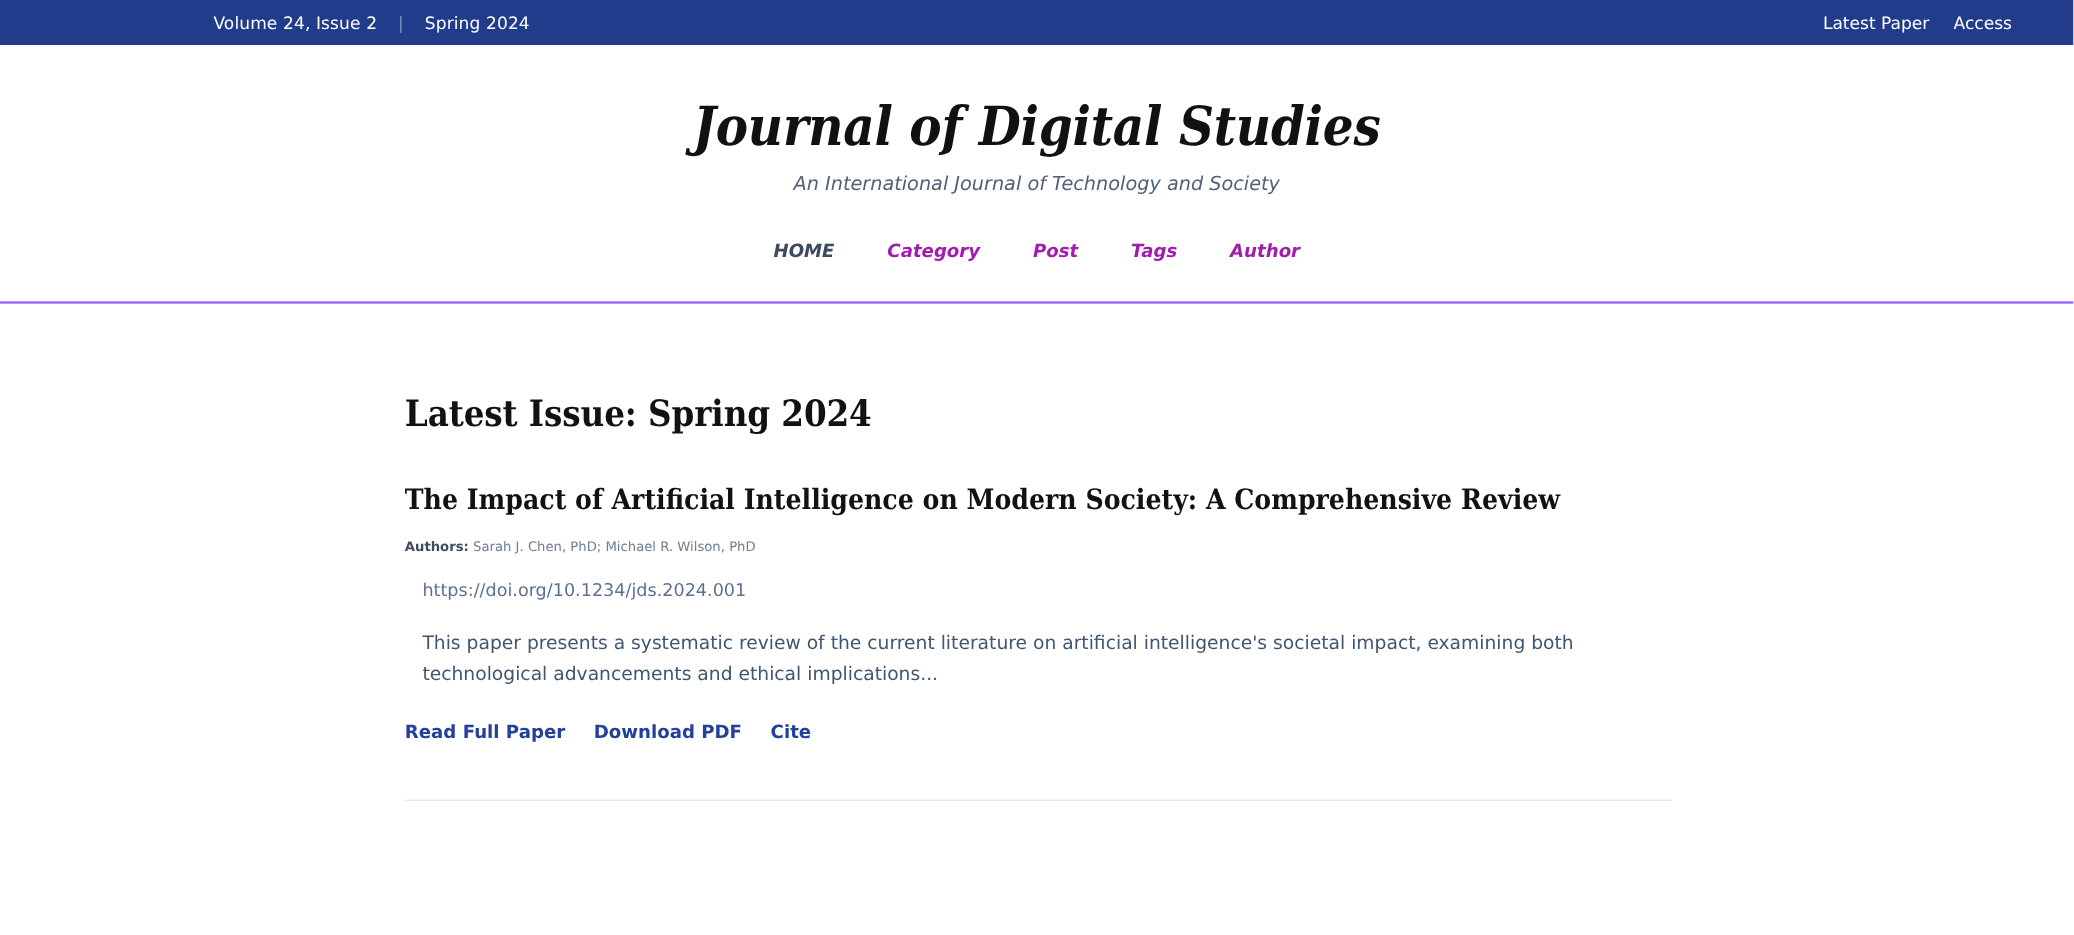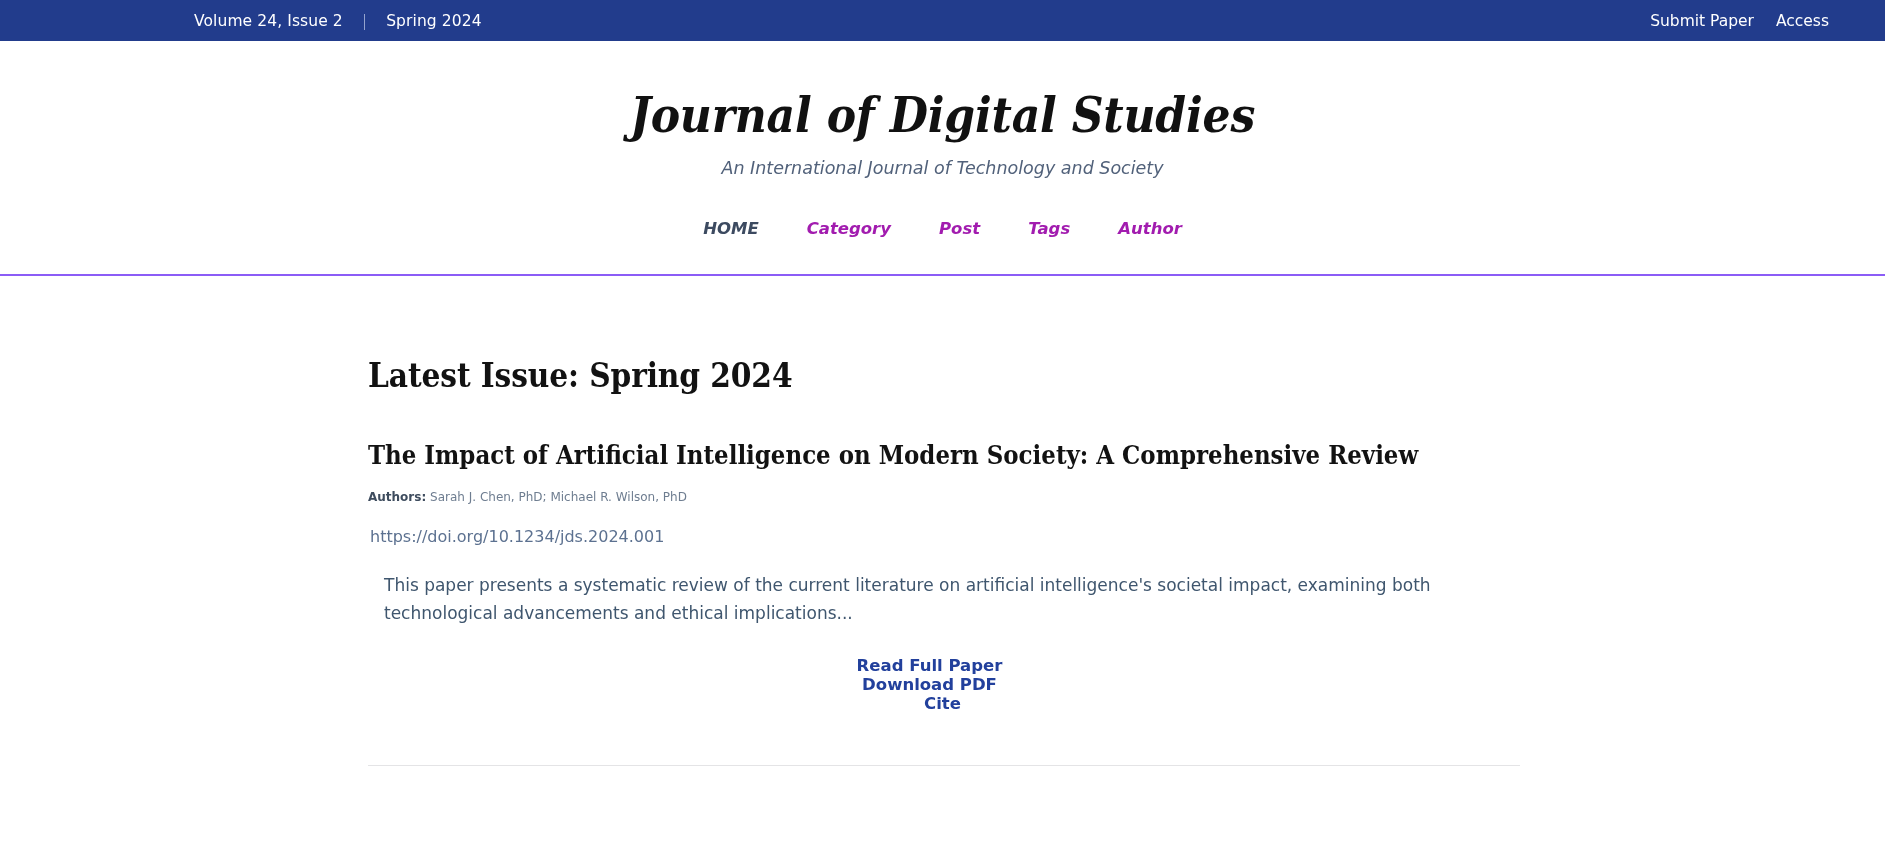--- a/index.html
+++ b/index.html
@@ -127,35 +127,34 @@
   }
   .article-authors .label {
     font-weight: bold;
     color: #3e4c5e;
   }
   .article-doi {
     display: inline-block;
     font-size: 16px;
     color: #5c7190;
     text-decoration: none;
-    margin: 0 0 26px 2px;
+    margin: 0 0 26px 16px;
   }
   .article-abstract {
     font-size: 17px;
     line-height: 1.63;
     color: #3f566e;
     margin: 0 0 28px 16px;
     max-width: 1120px;
   }
   .article-actions {
     display: flex;
     align-items: center;
     gap: 0;
     margin-bottom: 52px;
-    flex-direction: column;
   }
   .article-actions a {
     color: #22409c;
     font-weight: bold;
     font-size: 16.5px;
     text-decoration: none;
     margin-right: 26px;
     white-space: nowrap;
   }
   .article-actions a:last-child { margin-right: 0; }
@@ -170,21 +169,21 @@
 </head>
 <body>
 
 <div class="topbar">
   <div class="topbar-left">
     <span class="tb-item">Volume 24, Issue 2</span>
     <span class="tb-sep">|</span>
     <span class="tb-item">Spring 2024</span>
   </div>
   <div class="topbar-right">
-    <a href="#">Submit Paper</a>
+    <a href="#">Latest Paper</a>
     <a href="#">Access</a>
   </div>
 </div>
 
 <header class="masthead">
   <h1 class="journal-title">Journal of Digital Studies</h1>
   <p class="journal-subtitle">An International Journal of Technology and Society</p>
 
   <nav class="mainnav">
     <a href="#" class="is-active">HOME</a>

